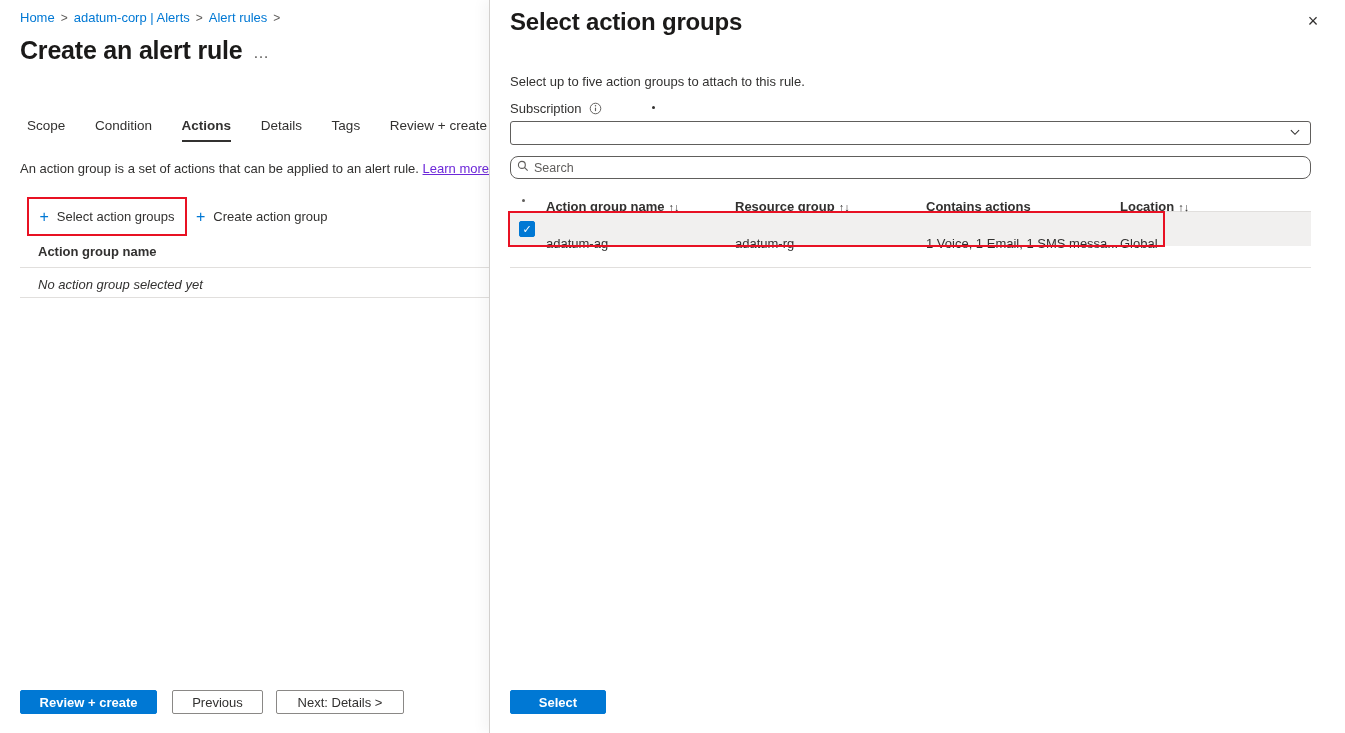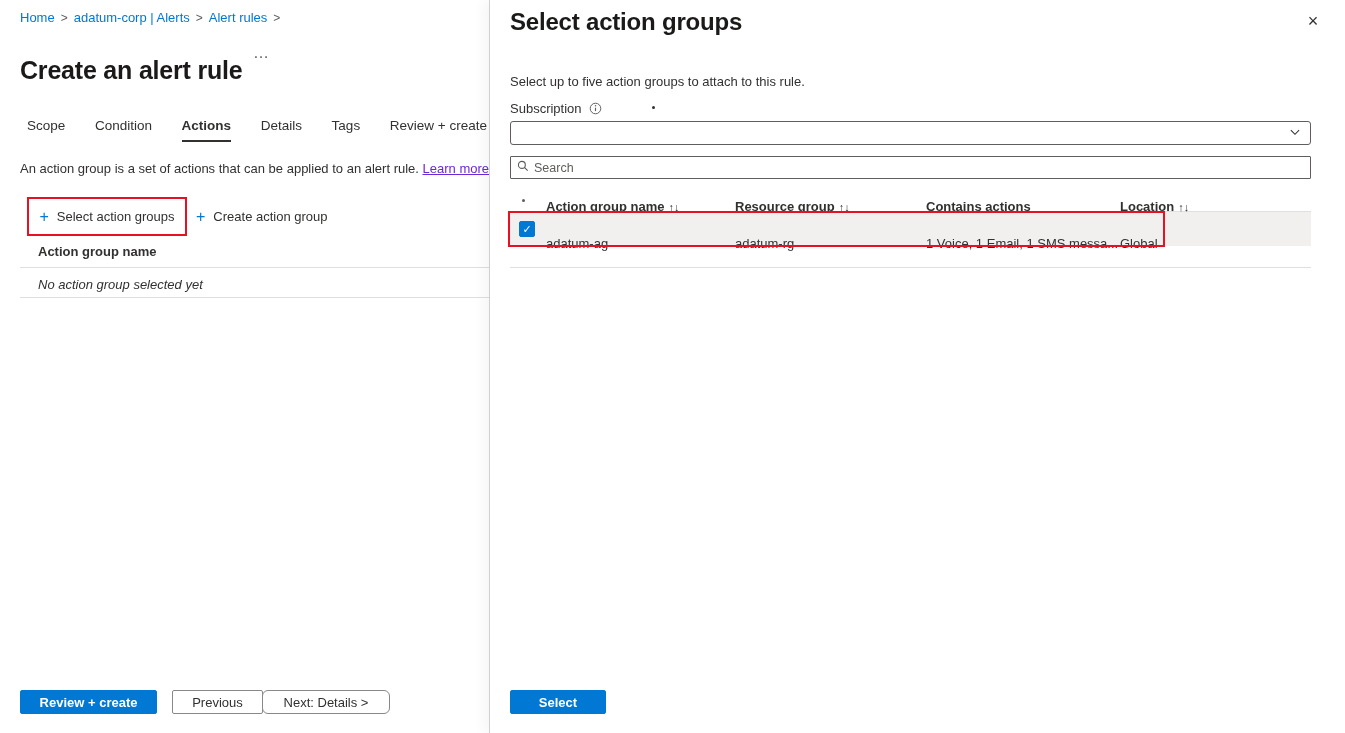--- a/index.html
+++ b/index.html
@@ -13,21 +13,21 @@
     font-size: 13px;
   }
 
   
   .left-pane { position: absolute; left: 0; top: 0; width: 489px; height: 733px; overflow: hidden; background: #fff; }
 
   .breadcrumb { position: absolute; left: 20px; top: 10px; white-space: nowrap; font-size: 13px; }
   .breadcrumb a { color: #0078d4; text-decoration: none; cursor: pointer; }
   .breadcrumb .sep { color: #605e5c; margin: 0 6px; font-size: 12px; }
 
-  .page-title { position: absolute; left: 20px; top: 36px; font-size: 25px; font-weight: 700; color: #1b1a19; letter-spacing: -0.2px; margin-top: 20px; }
+  .page-title { position: absolute; left: 20px; top: 36px; font-size: 25px; font-weight: 700; color: #1b1a19; letter-spacing: -0.2px; }
   .title-ellipsis { position: absolute; left: 253px; top: 44px; font-size: 16px; color: #605e5c; cursor: pointer; }
 
   .tabs { position: absolute; left: 27px; top: 118px; height: 28px; white-space: nowrap; }
   .tab { display: inline-block; margin-right: 26px; padding-bottom: 7px; font-size: 13.5px; color: #323130; border-bottom: 2px solid transparent; cursor: pointer; }
   .tab.active { font-weight: 700; border-bottom-color: #323130; }
 
   .description { position: absolute; left: 20px; top: 161px; width: 700px; font-size: 13px; color: #323130; white-space: nowrap; }
   .description a { color: #6d28d9; text-decoration: underline; cursor: pointer; }
 
   .red-box-btn { position: absolute; left: 27px; top: 197px; width: 160px; height: 39px;
@@ -39,39 +39,39 @@
   .ag-table-header { position: absolute; left: 38px; top: 244px; font-weight: 700; font-size: 13px; color: #323130; }
   .left-div-1 { position: absolute; left: 20px; top: 267px; width: 469px; height: 1px; background: #e1dfdd; }
   .ag-empty { position: absolute; left: 38px; top: 277px; font-style: italic; font-size: 13px; color: #323130; }
   .left-div-2 { position: absolute; left: 20px; top: 297px; width: 469px; height: 1px; background: #e1dfdd; }
 
   .btn { display: flex; align-items: center; justify-content: center; font-size: 13px; height: 24px; cursor: pointer; border-radius: 2px; }
   .btn-primary { background: #0078d4; color: #ffffff; font-weight: 600; border: 1px solid #0078d4; }
   .btn-secondary { background: #ffffff; color: #323130; border: 1px solid #8a8886; }
   .footer-review { position: absolute; left: 20px; top: 690px; width: 137px; }
   .footer-previous { position: absolute; left: 172px; top: 690px; width: 91px; }
-  .footer-next { position: absolute; left: 262px; top: 690px; width: 128px; border-radius: 6px; }
+  .footer-next { position: absolute; left: 276px; top: 690px; width: 128px; }
 
   
   .panel { position: absolute; left: 489px; top: 0; width: 856px; height: 733px; background: #fff;
     border-left: 1px solid #d2d0ce; box-shadow: -6px 0 12px rgba(0,0,0,0.04); }
   .panel-title { position: absolute; left: 20px; top: 8px; font-size: 24px; font-weight: 700; color: #1b1a19; letter-spacing: -0.2px; }
   .panel-close { position: absolute; left: 810px; top: 8px; width: 26px; height: 26px; display: flex; align-items: center; justify-content: center;
     font-size: 18px; color: #323130; cursor: pointer; }
 
   .panel-desc { position: absolute; left: 20px; top: 74px; font-size: 13px; color: #323130; }
 
   .field-label { position: absolute; left: 20px; top: 101px; font-size: 13px; color: #323130; display: flex; align-items: center; }
   .info-icon { margin-left: 7px; display: inline-flex; cursor: pointer; }
   .required-dot { position: absolute; left: 162px; top: 106px; width: 3px; height: 3px; border-radius: 50%; background: #323130; }
 
   .dropdown { position: absolute; left: 20px; top: 121px; width: 801px; height: 24px; border: 1px solid #605e5c; border-radius: 3px;
     background: #fff; cursor: pointer; display: flex; align-items: center; justify-content: flex-end; padding-right: 9px; }
 
-  .searchbox { position: absolute; left: 20px; top: 156px; width: 801px; height: 23px; border: 1px solid #605e5c; border-radius: 1px;
+  .searchbox { position: absolute; left: 20px; top: 156px; width: 801px; height: 23px; border: 1px solid #605e5c; border-radius: 8px;
     background: #fff; display: flex; align-items: center; padding: 0 6px; }
   .searchbox input { border: none; outline: none; flex: 1; font-family: inherit; font-size: 12.5px; color: #323130; margin-left: 5px; background: transparent; }
   .searchbox input::placeholder { color: #605e5c; }
 
   .grid { position: absolute; left: 20px; top: 186px; width: 801px; }
   .grid-header { position: relative; height: 25px; }
   .grid-header .col { position: absolute; top: 13px; font-weight: 700; font-size: 13px; color: #323130; white-space: nowrap; cursor: pointer; }
   .sort-icon { font-size: 11px; font-weight: 400; color: #323130; margin-left: 4px; }
   .selectall-dot { position: absolute; left: 12px; top: 13px; width: 3px; height: 3px; border-radius: 50%; background: #605e5c; }
   .col-name { left: 36px; } .col-resource { left: 225px; } .col-contains { left: 416px; } .col-location { left: 610px; }

